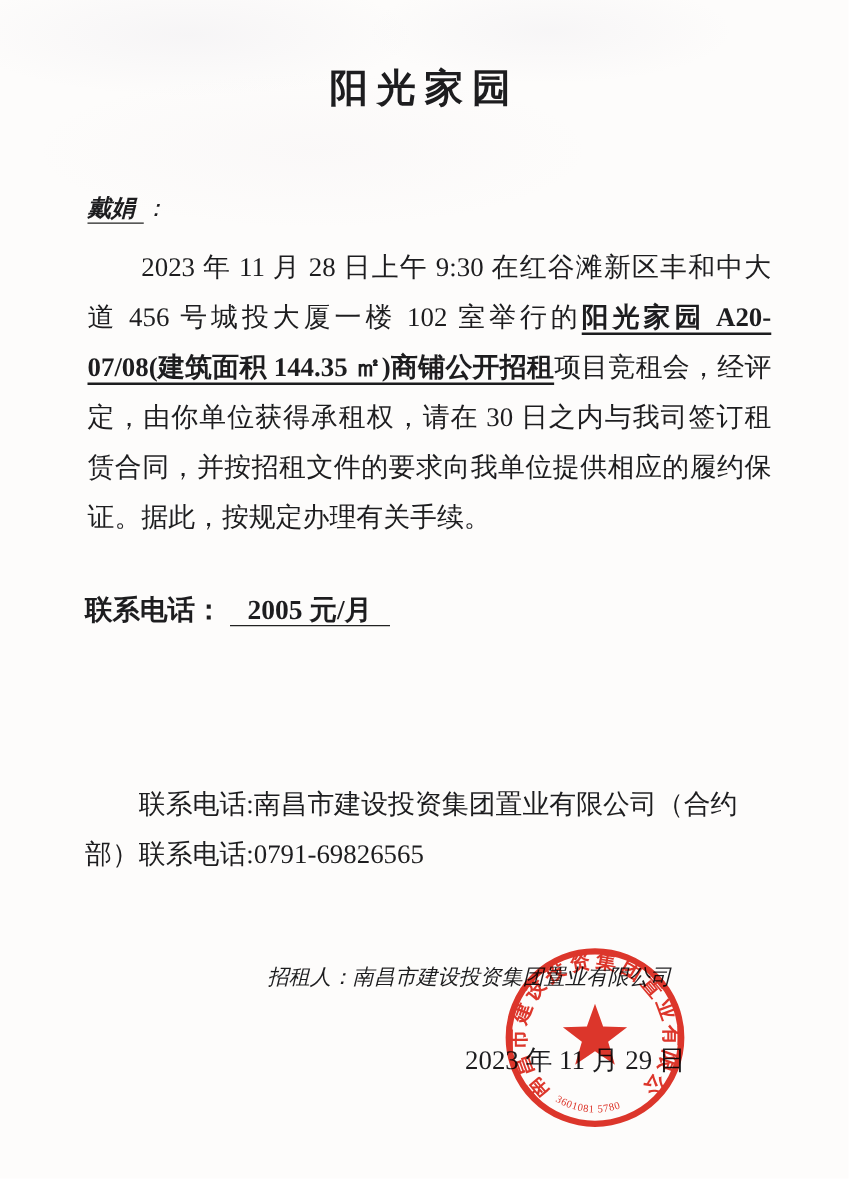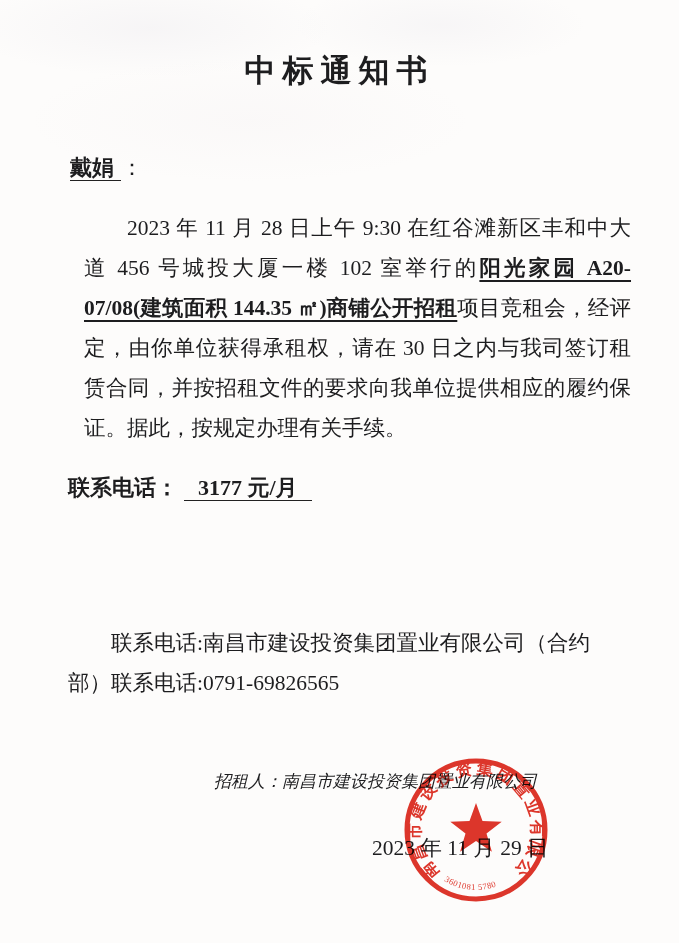--- a/index.html
+++ b/index.html
@@ -17,25 +17,25 @@
       radial-gradient(ellipse 210px 60px at 440px 25px, rgba(170,165,190,.07), transparent 70%),
       radial-gradient(ellipse 320px 90px at 250px 120px, rgba(200,180,195,.05), transparent 70%);
   }
   .title{
     position:absolute;top:50px;left:0;width:679px;margin:0;
     text-align:center;font-size:31px;font-weight:600;letter-spacing:7px;
     line-height:42px;
   }
   .addressee{
     position:absolute;top:153px;left:70px;
-    font-size:22px;line-height:30px;
+    font-size:19px;line-height:30px;font-style:italic;
   }
   .addr-name{font-weight:bold;border-bottom:1.5px solid #222;padding-right:7px;}
   .para{
-    position:absolute;left:68px;width:547px;margin:16px;
+    position:absolute;left:68px;width:547px;margin:2px;
     font-size:21.5px;line-height:40px;text-align:justify;text-indent:2em;
   }
   .para-1{top:192px;}
   .para-2{top:543px;}
   .hl{font-weight:bold;text-decoration:underline;text-decoration-thickness:1.5px;text-underline-offset:5px;}
   .result{
     position:absolute;top:468px;left:68px;
     font-size:22px;line-height:40px;font-weight:bold;
   }
   .result-value{border-bottom:1.5px solid #222;padding:0 14px;margin-left:6px;}
@@ -62,27 +62,27 @@
     font-weight:600;
   }
   .seal .company-arc{font-size:16.5px;letter-spacing:3px;}
   .seal .code-arc{font-size:8.5px;letter-spacing:.5px;font-weight:400;}
 </style>
 </head>
 <body>
 
 <div class="page">
 
-  <h1 class="title">中标通知书</h1>
+  <h1 class="title">阳光家园</h1>
 
   <div class="addressee"><span class="addr-name">戴娟</span><span>：</span></div>
 
   <p class="para para-1"><span>2023 年 11 月 28 日上午 9:30 在红谷滩新区丰和中大道 456 号城投大厦一楼 102 室举行的</span><span class="hl">阳光家园 A20-07/08(建筑面积 144.35 ㎡)商铺公开招租</span><span>项目竞租会，经评定，由你单位获得承租权，请在 30 日之内与我司签订租赁合同，并按招租文件的要求向我单位提供相应的履约保证。据此，按规定办理有关手续。</span></p>
 
-  <div class="result"><span class="result-label">联系电话：</span><span class="result-value">3177 元/月</span></div>
+  <div class="result"><span class="result-label">联系电话：</span><span class="result-value">2005 元/月</span></div>
 
 
   <div class="line supervisor-line">联系电话:南昌市建设投资集团置业有限公司（合约部）</div>
 
   <div class="line phone-line">联系电话:0791-69826565</div>
 
   <div class="sig-lessor">招租人：南昌市建设投资集团置业有限公司</div>
 
   <div class="sig-date">2023 年 11 月 29 日</div>
 

